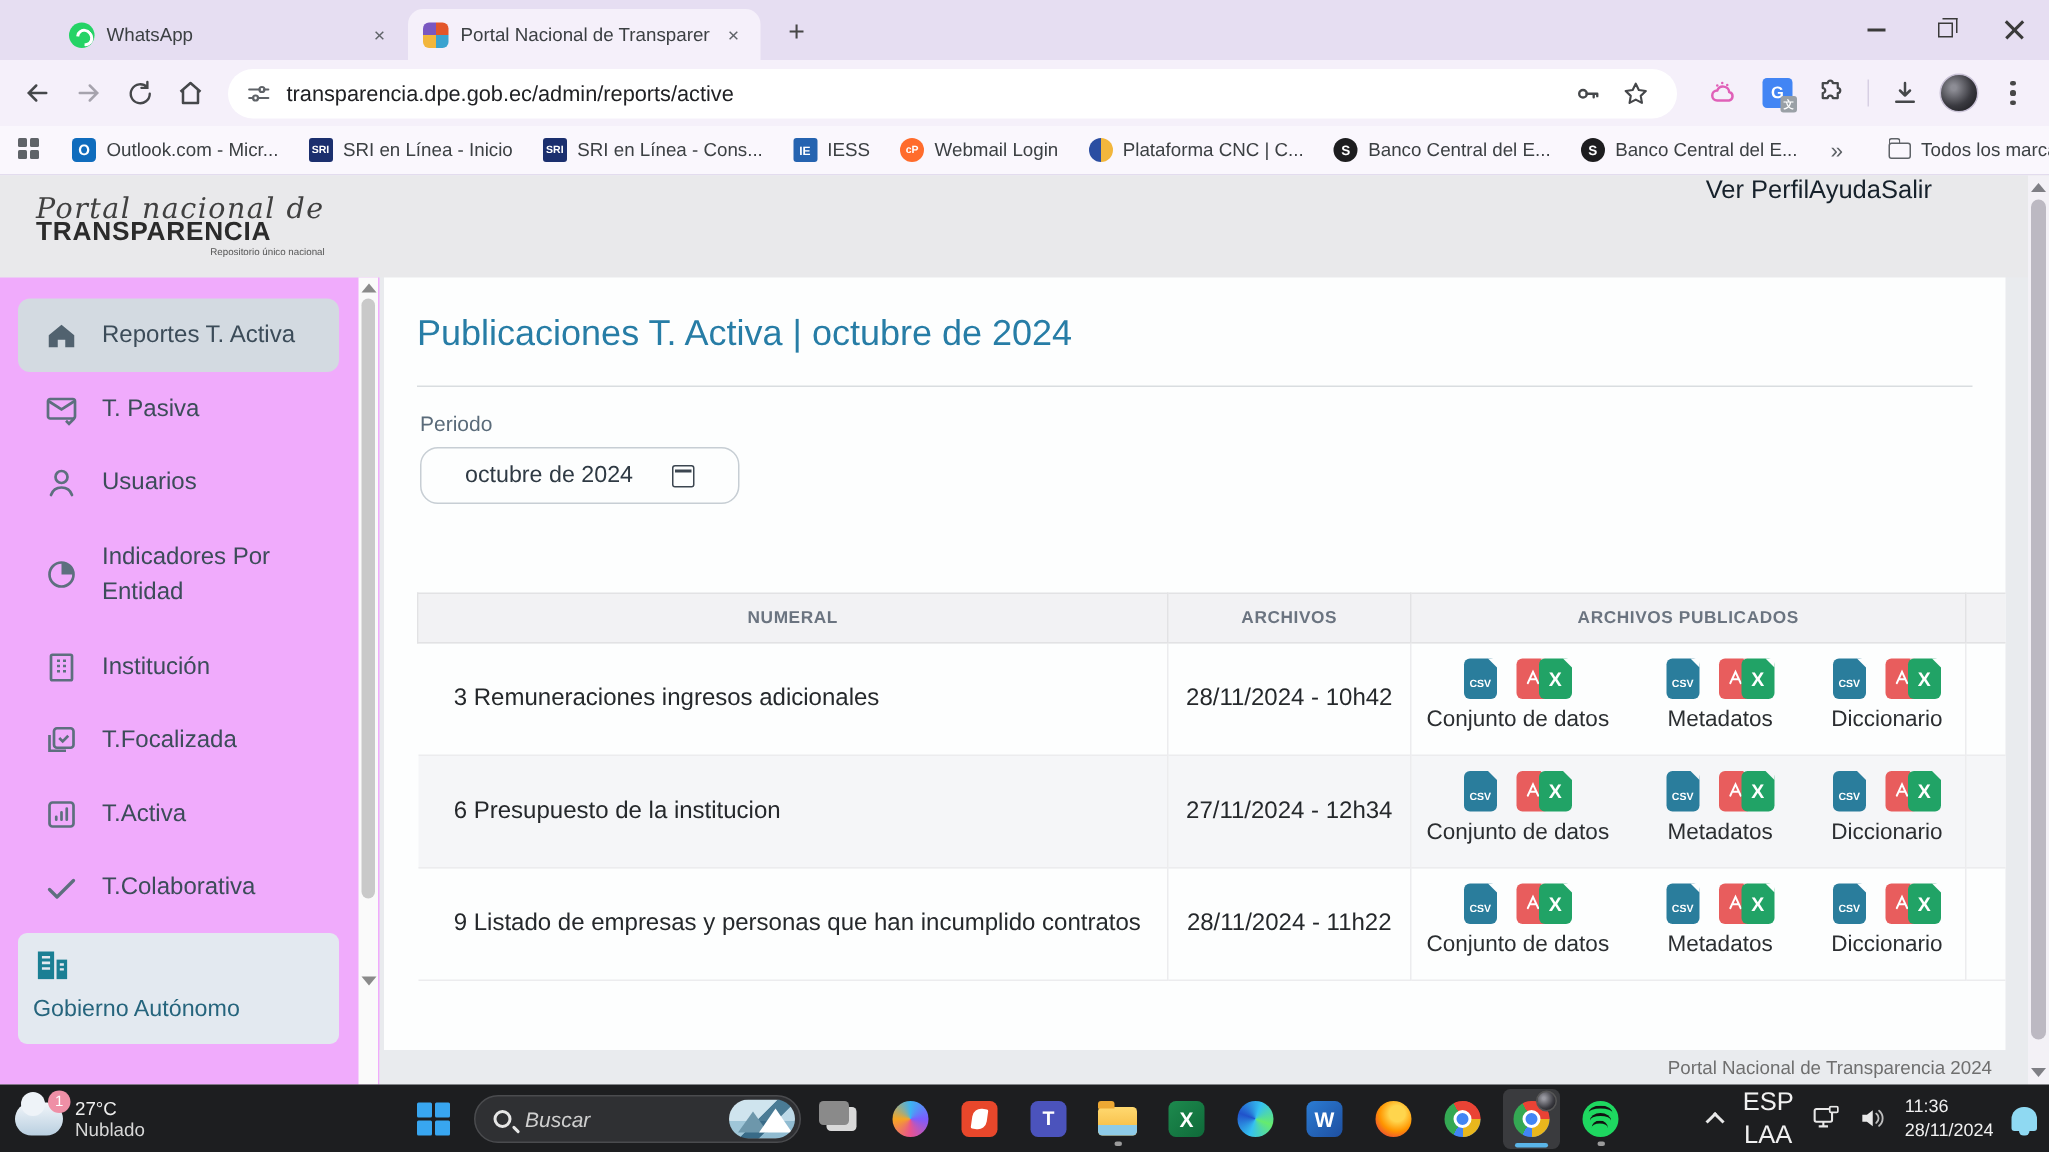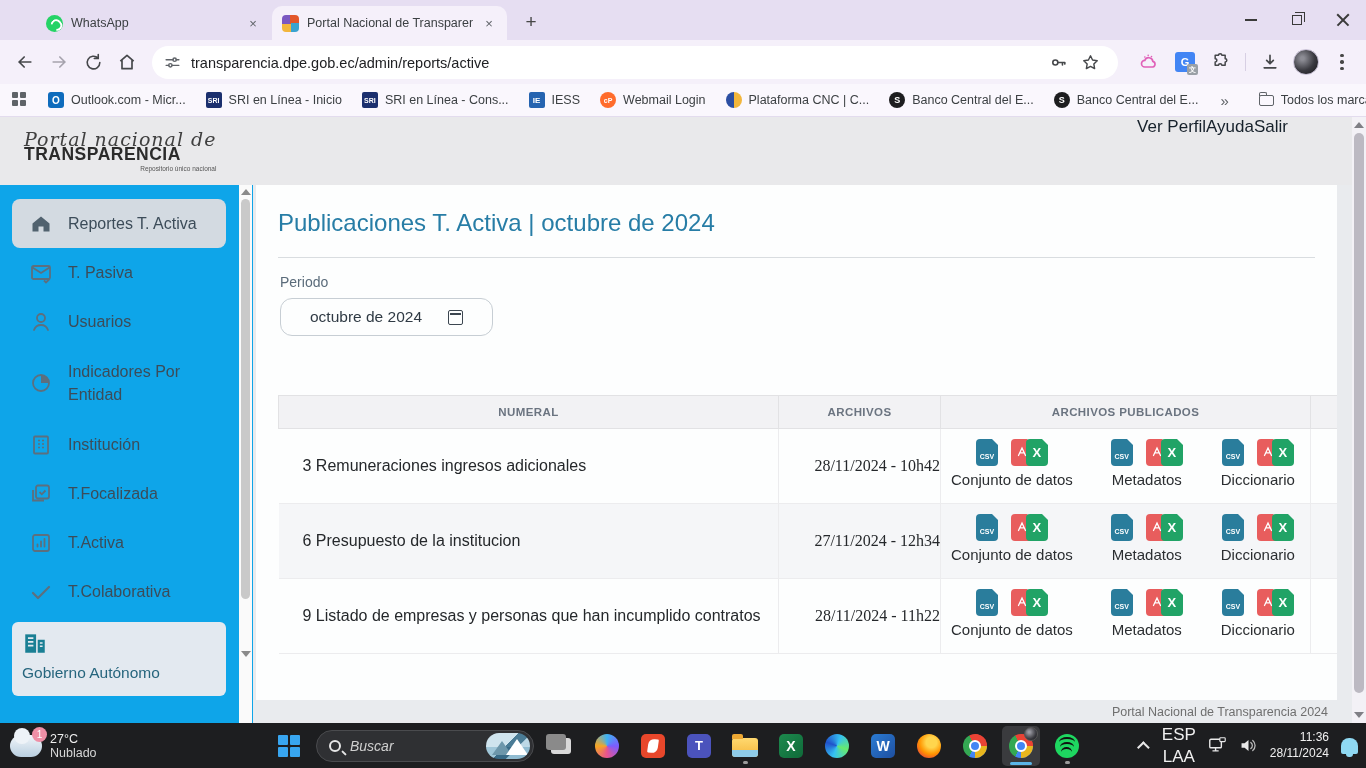--- a/index.html
+++ b/index.html
@@ -57,21 +57,21 @@
   
   .page { position:absolute; top:117px; left:0; width:1366px; height:606px; background:#e9ebee; }
   .appheader { position:absolute; top:0; left:0; width:1366px; height:68px; background:#e9e9eb; display:flex; align-items:center; }
   .logo { margin-left:24px; line-height:1; }
   .logo .script { font-family:"DejaVu Serif", serif; font-style:italic; color:#404040; font-size:19px; letter-spacing:1px; }
   .logo .name { font-size:17.5px; font-weight:bold; color:#2b2b2b; letter-spacing:0.5px; margin-top:-3px; }
   .logo .tagline { font-size:6.5px; color:#555; text-align:right; margin-top:2px; }
   .appnav { position:absolute; right:78px; top:0; height:68px; display:flex; align-items:flex-start; }
   .appnav a { font-size:17px; color:#16212b; text-decoration:none; font-weight:500; }
 
-  .sidebar { position:absolute; top:68px; left:0; width:253px; height:538px; background:#0ea5e9; }
+  .sidebar { position:absolute; top:68px; left:0; width:253px; height:538px; background:#f0abfc; }
   .side-list { padding-top:14px; }
   .side-item { display:flex; align-items:center; gap:15px; height:49px; padding-left:17px; margin:0 27px 0 12px; border-radius:8px; color:#3c4c59; font-size:16px; }
   .side-item.active { background:#d3dae1; }
   .side-item.tall { height:74px; line-height:1.45; }
   .side-item .label { max-width:150px; }
   .side-icon { width:24px; height:24px; flex:none; color:#5d6f7e; }
   .gob-section { margin:6px 27px 0 12px; background:#e3e9f0; border-radius:6px; padding:8px 0 14px 10px; }
   .gob-section .gicon { width:26px; height:26px; color:#1a7f94; }
   .gob-section .glabel { display:block; margin-top:8px; color:#26657d; font-size:15.5px; }
   .side-scroll { position:absolute; right:1px; top:0; width:13px; height:538px; background:#fafafa; }
@@ -87,21 +87,21 @@
   .date-input { position:relative; margin:8px 0 0 24px; width:213px; height:38px; border:1px solid #c7ced4; border-radius:12px; display:flex; align-items:center; justify-content:center; gap:26px; font-size:15.5px; color:#2f3a44; }
   .cal-ico { width:15px; height:15px; border:1.6px solid #3c4650; border-radius:2px; position:relative; }
   .cal-ico::before { content:""; position:absolute; left:1px; right:1px; top:2.5px; height:1.6px; background:#3c4650; }
 
   table.pubs { position:absolute; left:22px; top:210px; width:1310px; border-collapse:collapse; table-layout:fixed; }
   table.pubs th { height:33px; background:#f2f2f4; color:#6b7480; font-size:11.5px; font-weight:bold; letter-spacing:0.4px; border:1px solid #e2e2e4; border-left:none; text-align:center; }
   table.pubs th:first-child { border-left:1px solid #e2e2e4; }
   table.pubs td { height:75px; border-right:1px solid #ececee; border-bottom:1px solid #ececee; font-size:16px; color:#25282b; vertical-align:middle; }
   table.pubs tr.alt td { background:#f5f6f8; }
   td.numeral { padding-left:24px; }
-  td.pub { text-align:right;font-family:Liberation Serif, serif; }
+  td.pub { text-align:center; }
   .col-num { width:500px; } .col-pub { width:162px; } .col-files { width:370px; } .col-extra { width:278px; }
   .filecell { display:flex; align-items:flex-end; gap:38px; padding:0 0 6px 10px; }
   .fgroup { display:flex; flex-direction:column; align-items:center; }
   .fgroup .icons { display:flex; align-items:center; gap:13px; }
   .fglabel { margin-top:5px; font-size:15px; color:#2b2e31; white-space:nowrap; }
   .fico { position:relative; width:22px; height:27px; border-radius:4px; display:flex; align-items:center; justify-content:center; }
   .fico::after { content:""; position:absolute; top:0; right:0; border-style:solid; border-width:0 6px 6px 0; border-color:transparent #fdfefe transparent transparent; }
   .fico.on-alt::after { border-color:transparent #f5f6f8 transparent transparent; }
   .fico.csv { background:#2a7d9c; } .fico.csv span { font-size:7px; font-weight:bold; color:#fff; margin-top:8px; }
   .fico.pdf { background:#e85d5d; }
@@ -153,21 +153,21 @@
   .tbicon.activeapp { background:#3a3b3e; }
   .tbicon.activeapp::after { content:""; position:absolute; bottom:1px; left:8px; width:22px; height:3px; background:#5ab5e8; border-radius:2px; }
   .appbadge { position:absolute; right:2px; top:1px; width:14px; height:14px; border-radius:50%; background:radial-gradient(circle at 35% 35%, #9a9aa2 8%, #3a3a40 60%, #121215 100%); border:1px solid #555; }
   .dot-ind::before { content:""; position:absolute; bottom:2px; left:17px; width:5px; height:3px; background:#9b9b9b; border-radius:2px; }
   .spotify { width:24px; height:24px; border-radius:50%; background:#1ed760; position:relative; overflow:hidden; }
   .spotify i { position:absolute; left:4px; width:16px; height:10px; border-top:2.2px solid #111; border-radius:50%; }
   .spotify i:nth-child(1){ top:3px; } .spotify i:nth-child(2){ top:8px; width:14px; left:5px;} .spotify i:nth-child(3){ top:13px; width:11px; left:6px;}
   .tb-right { position:absolute; right:8px; top:0; height:45px; display:flex; align-items:center; gap:12px; color:#f0f0f0; }
   .chevup { width:9px; height:9px; border-left:2px solid #e8e8e8; border-top:2px solid #e8e8e8; transform:rotate(45deg) translateY(3px); }
   .langs { font-size:17px; line-height:1.25; text-align:center; }
-  .clock { font-size:12px; line-height:1.3; text-align:right; }
+  .clock { font-size:12px; line-height:1.3; text-align:left; }
   .bellico { width:17px; height:16px; background:#8fd9f2; border-radius:8px 8px 2px 2px; position:relative; }
   .bellico::after { content:""; position:absolute; left:5px; bottom:-3.5px; width:7px; height:3px; background:#8fd9f2; border-radius:0 0 4px 4px; }
   svg.sico { display:block; }
 </style>
 </head>
 <body>
 
 <div class="screen">
 
   <div class="tabstrip">

